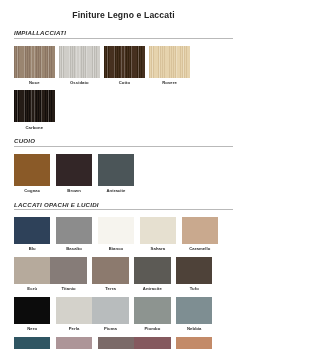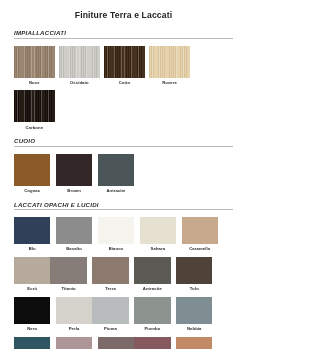--- a/index.html
+++ b/index.html
@@ -76,21 +76,21 @@
   .sec-wood { padding-top: 0px; }
   .sec-leather { padding-top: 2px; }
   .sec-lacquer { padding-top: 2px; }
   .sec-lacquer .swatch-grid { margin-top: 1px; }
 </style>
 </head>
 <body>
 
 <div id="page">
 
-  <div class="page-title">Finiture Terra e Laccati</div>
+  <div class="page-title">Finiture Legno e Laccati</div>
 
   <div class="section sec-wood">
     <div class="section-head">IMPIALLACCIATI</div>
     <div class="swatch-grid wood-row" id="grid-wood">
         <div class="cell">
           <span class="chip wood" style="background: rgb(154, 133, 112);">
             <span class="chip-grain" style="background-image: repeating-linear-gradient(90deg, rgb(138, 116, 98) 0px, rgb(138, 116, 98) 0.7px, rgba(255, 255, 255, 0) 0.7px, rgba(255, 255, 255, 0) 2.2px), repeating-linear-gradient(90deg, rgba(255, 255, 255, 0.22) 0px, rgba(255, 255, 255, 0.22) 0.5px, rgba(255, 255, 255, 0) 0.5px, rgba(255, 255, 255, 0) 3.4px);"></span>
           </span>
           <span class="chip-label">Noce</span>
         </div>

